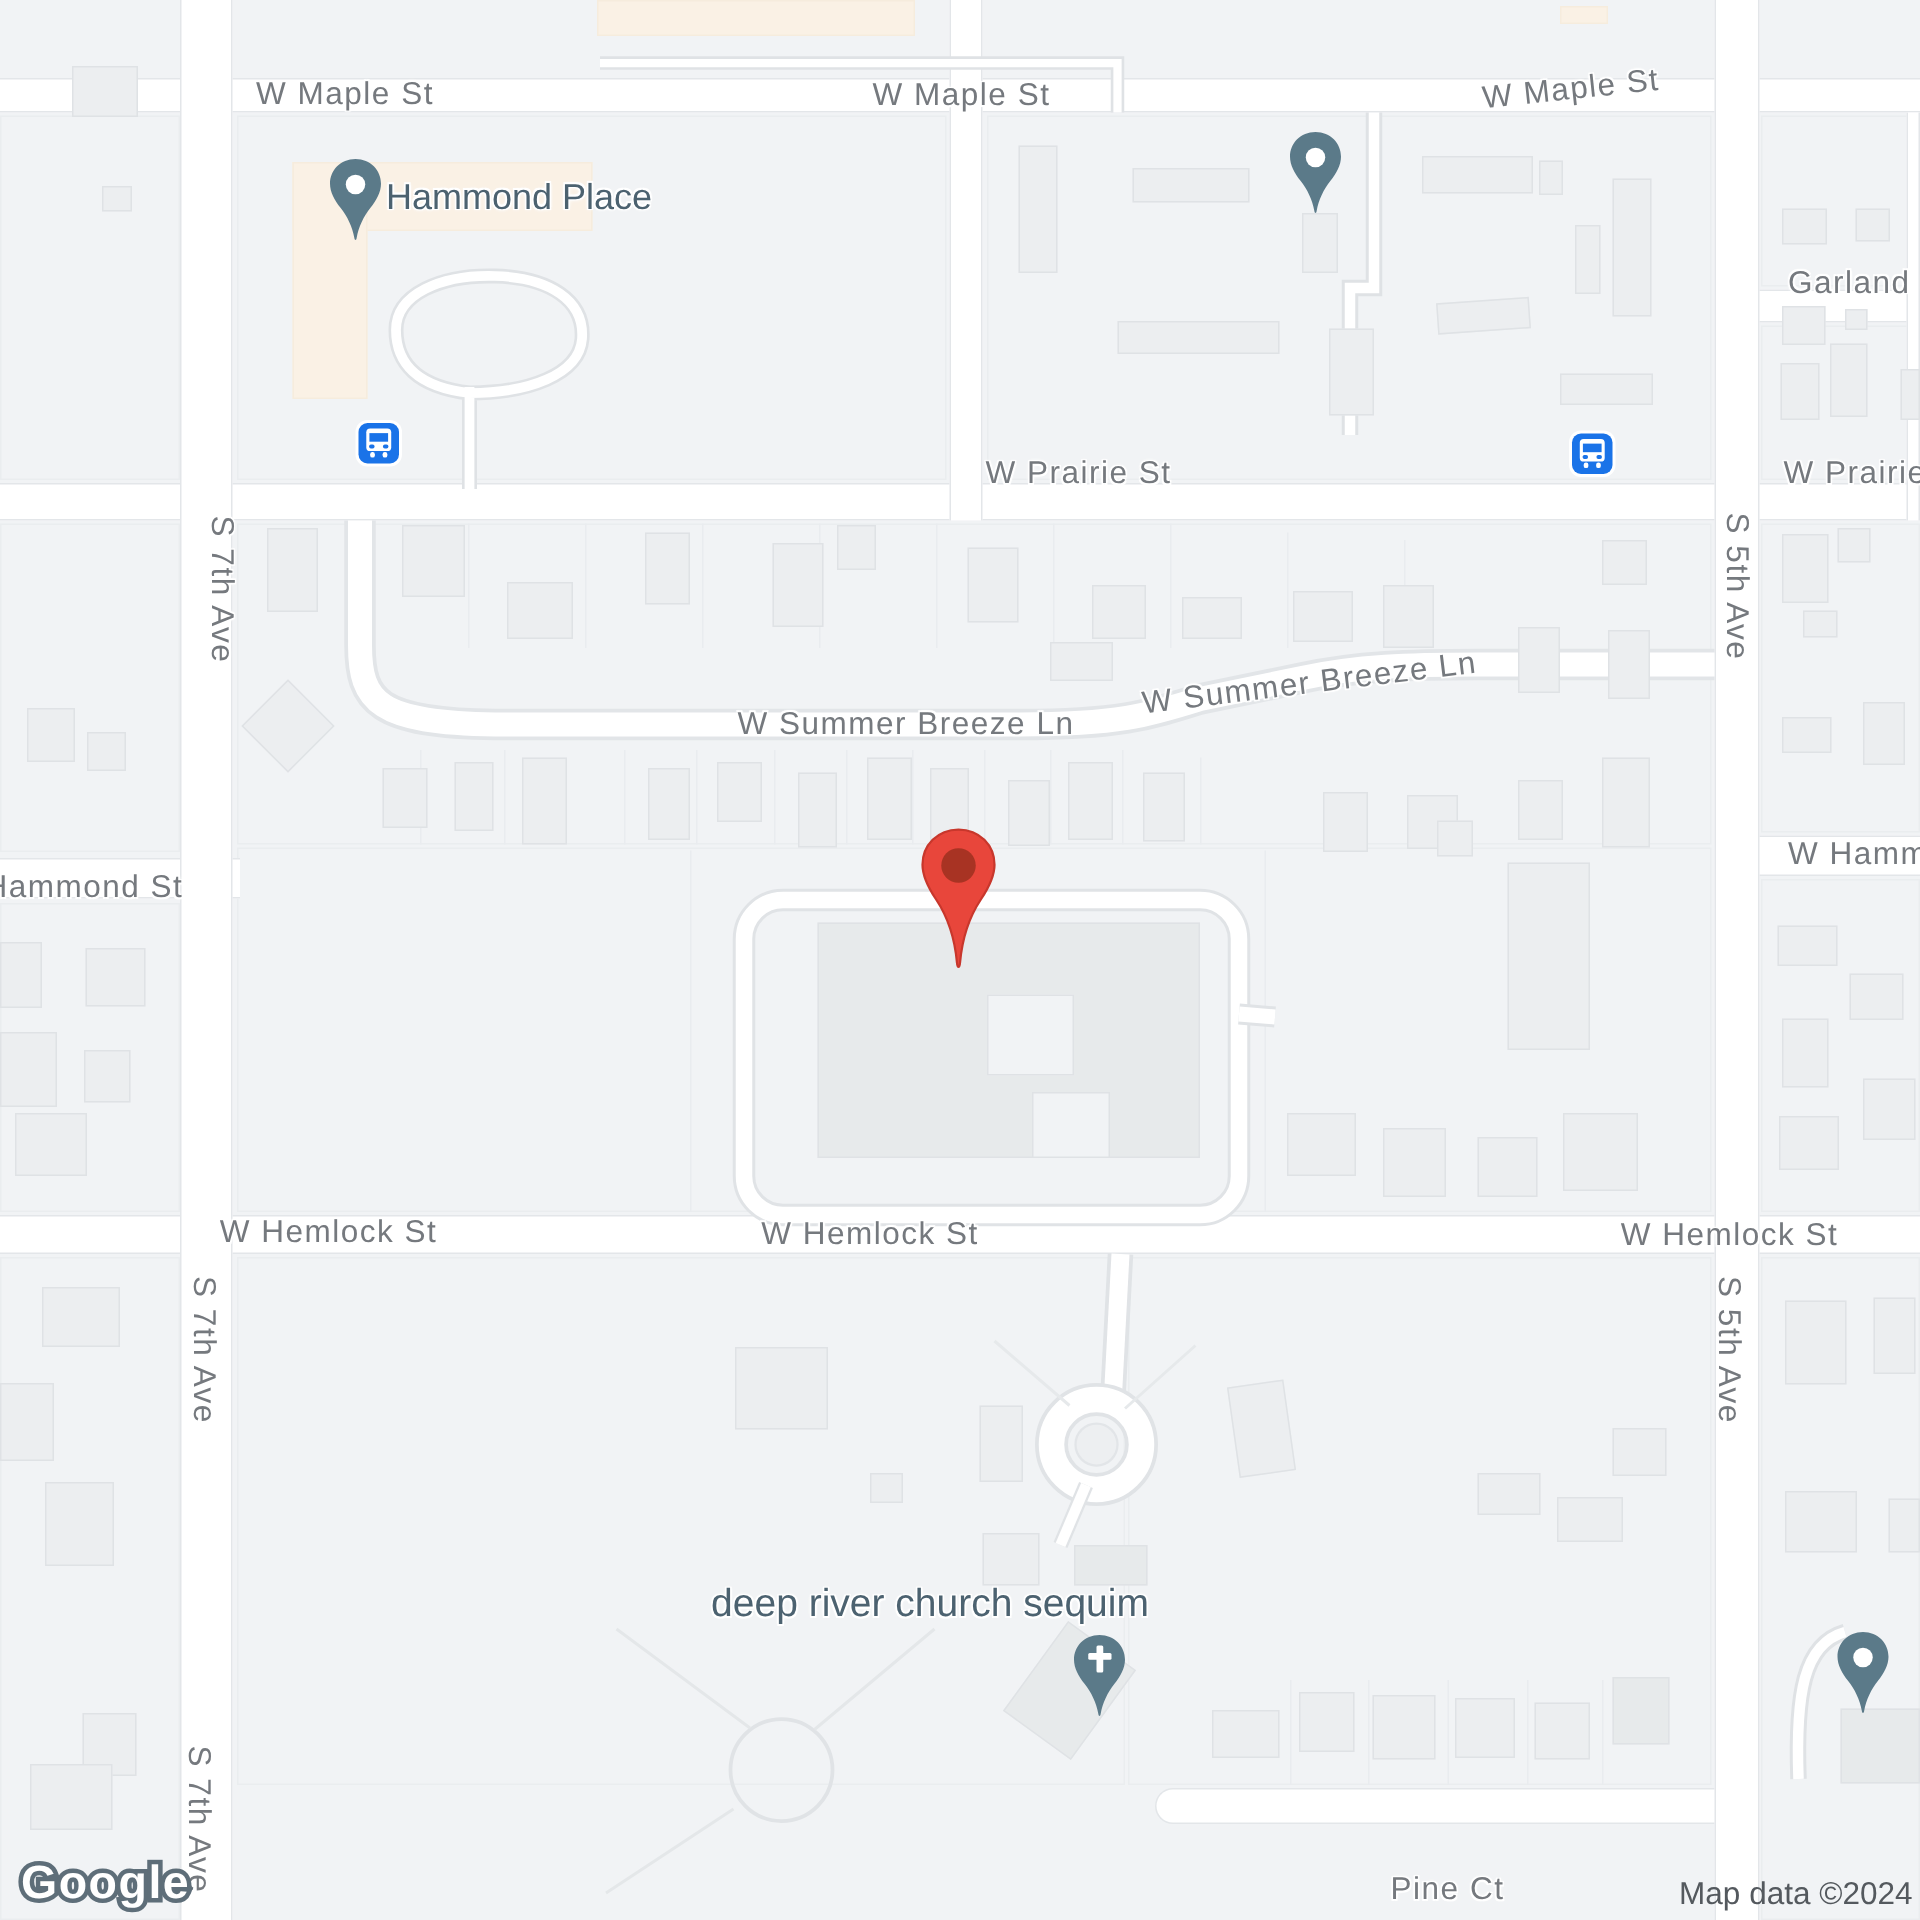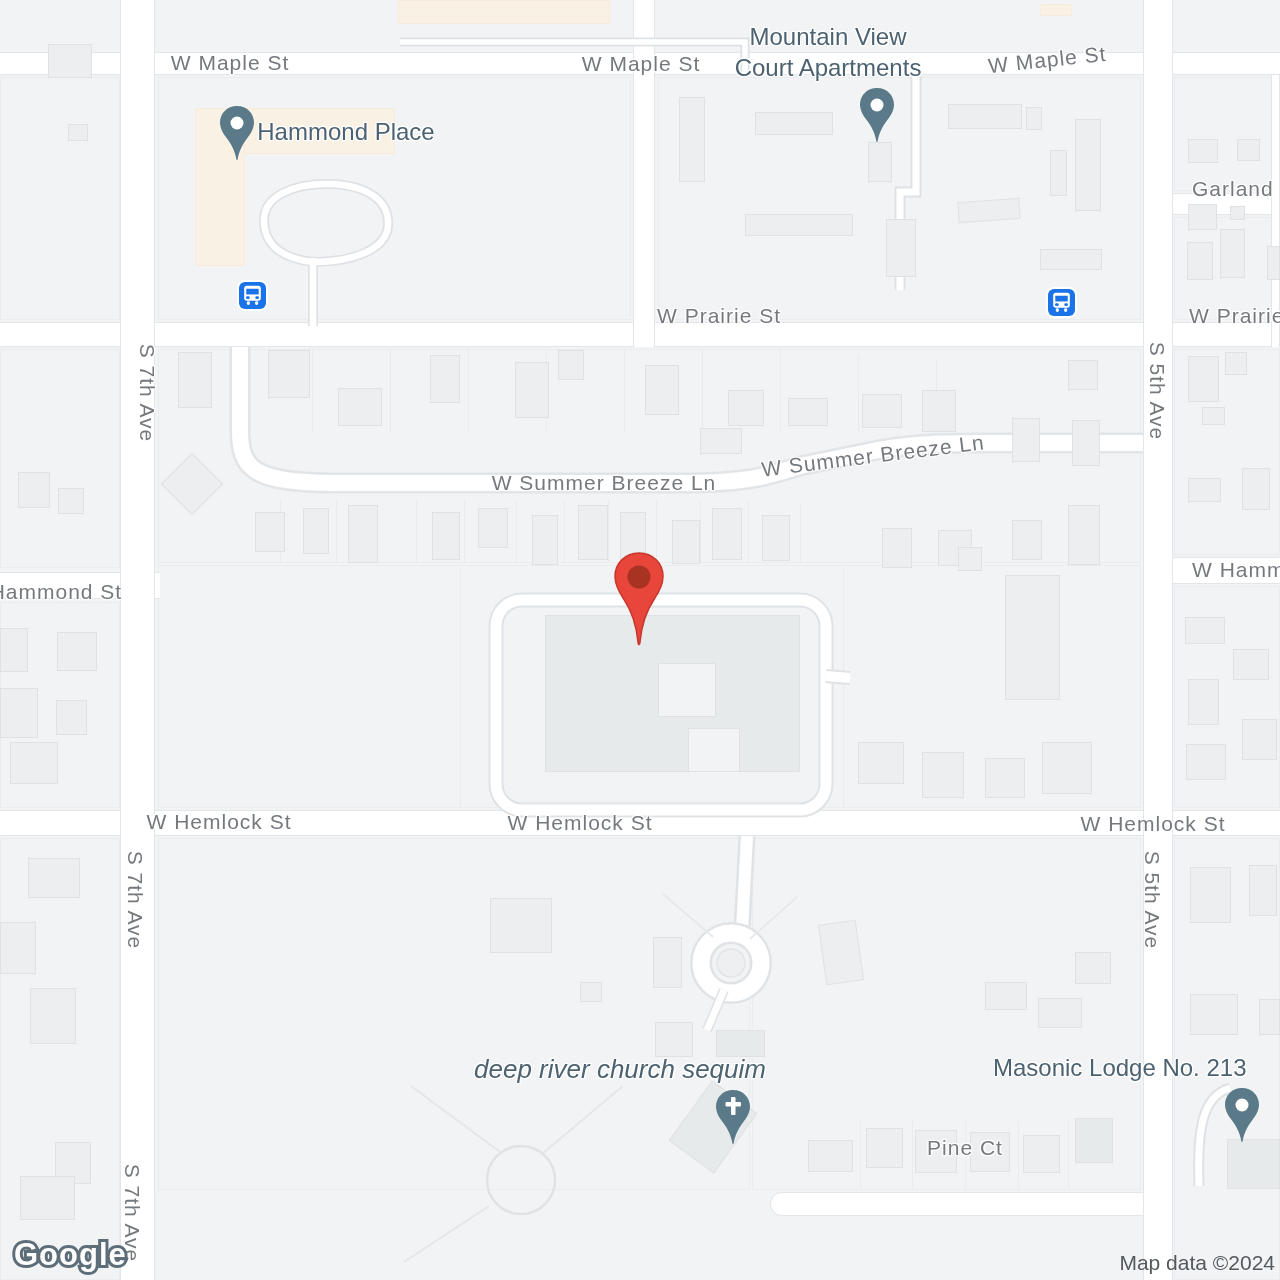--- a/index.html
+++ b/index.html
@@ -17,21 +17,21 @@
   .b2{background:#E7EAEB;}
   .cut{background:#F1F3F5;z-index:5;}
   .cream{position:absolute;background:#FAF1E5;border:1px solid #F6ECDD;z-index:3;}
   .lbl{position:absolute;white-space:nowrap;z-index:6;
        text-shadow:-1px -1px 0 #fff,1px -1px 0 #fff,-1px 1px 0 #fff,1px 1px 0 #fff,0 0 3px #fff,0 0 3px #fff;}
   .street{font-size:21px;letter-spacing:1px;color:#75797E;}
   .ctr{transform:translate(-50%,-50%);}
   .vert{writing-mode:vertical-rl;text-orientation:mixed;}
   .poi{font-size:24px;color:#4C6270;}
   .poi-ctr{text-align:center;line-height:31px;}
-  .church-lbl{font-size:26px;font-style:italic;}
+  .church-lbl{font-size:26px;}
   .pin{position:absolute;z-index:7;cursor:pointer;}
   .bus{position:absolute;width:27px;height:27px;border-radius:6px;background:#1A73E8;
        z-index:7;box-shadow:0 0 0 2px #fff;cursor:pointer;}
   .bus svg{display:block;}
   .logo{position:absolute;left:10px;top:1232px;z-index:9;cursor:pointer;}
   .attr{position:absolute;right:5px;top:1251px;z-index:9;font-size:21px;color:#54595E;}
 </style>
 </head>
 <body>
 
@@ -239,35 +239,30 @@
   <span class="lbl street" style="left:988px;top:48px;transform:rotate(-6deg)">W Maple St</span>
   <span class="lbl street ctr" style="left:719px;top:316px">W Prairie St</span>
   <span class="lbl street" style="left:1189px;top:304px">W Prairie St</span>
   <span class="lbl street ctr" style="left:604px;top:483px">W Summer Breeze Ln</span>
   <span class="lbl street ctr" style="left:873px;top:456px;transform:translate(-50%,-50%) rotate(-7deg)">W Summer Breeze Ln</span>
   <span class="lbl street" style="left:-38px;top:580px">W Hammond St</span>
   <span class="lbl street" style="left:1192px;top:558px">W Hammond St</span>
   <span class="lbl street ctr" style="left:219px;top:822px">W Hemlock St</span>
   <span class="lbl street ctr" style="left:580px;top:823px">W Hemlock St</span>
   <span class="lbl street ctr" style="left:1153px;top:824px">W Hemlock St</span>
-  <span class="lbl street ctr" style="left:965px;top:1148px">Pine Ct</span>
+  <span class="lbl street ctr" style="left:965px;top:1260px">Pine Ct</span>
   <span class="lbl street" style="left:1192px;top:177px">Garland Pl</span>
   <span class="lbl street vert ctr" style="left:147px;top:393px">S 7th Ave</span>
   <span class="lbl street vert ctr" style="left:135px;top:900px">S 7th Ave</span>
   <span class="lbl street vert ctr" style="left:132px;top:1213px">S 7th Ave</span>
   <span class="lbl street vert ctr" style="left:1157px;top:391px">S 5th Ave</span>
   <span class="lbl street vert ctr" style="left:1152px;top:900px">S 5th Ave</span>
 
   <span class="lbl poi ctr" style="left:346px;top:132px">Hammond Place</span>
-  <div class="lbl poi poi-ctr ctr" style="left:828px;top:52px">
-    <span style="display:block">Mountain View</span>
-    <span style="display:block">Court Apartments</span>
-  </div>
   <span class="lbl poi church-lbl ctr" style="left:620px;top:1069px">deep river church sequim</span>
-  <span class="lbl poi" style="left:993px;top:1054px">Masonic Lodge No. 213</span>
 
   <div class="pin" style="left:611px;top:550px">
     <svg width="56" height="100" viewBox="0 0 56 100">
       <path d="M28 3 C14 3 4 13.5 4 26.5 C4 34.5 8 42 13 49.5 C20 60 25.5 75 27 92 C27.3 95.5 28.7 95.5 29 92 C30.5 75 36 60 43 49.5 C48 42 52 34.5 52 26.5 C52 13.5 42 3 28 3 Z" fill="#E8463B" stroke="#C8372C" stroke-width="1.5"></path>
       <circle cx="28" cy="27" r="11.5" fill="#A83323"></circle>
     </svg>
   </div>
   <div class="pin" style="left:217px;top:104px">
     <svg width="40" height="58" viewBox="0 0 40 58">
       <path d="M20 2 C10 2 3 9.5 3 18.5 C3 24 6 29.5 10 34.5 C14.5 40 18 47.5 19.2 54.5 C19.5 56.5 20.5 56.5 20.8 54.5 C22 47.5 25.5 40 30 34.5 C34 29.5 37 24 37 18.5 C37 9.5 30 2 20 2 Z" fill="#5B7A89"></path>

